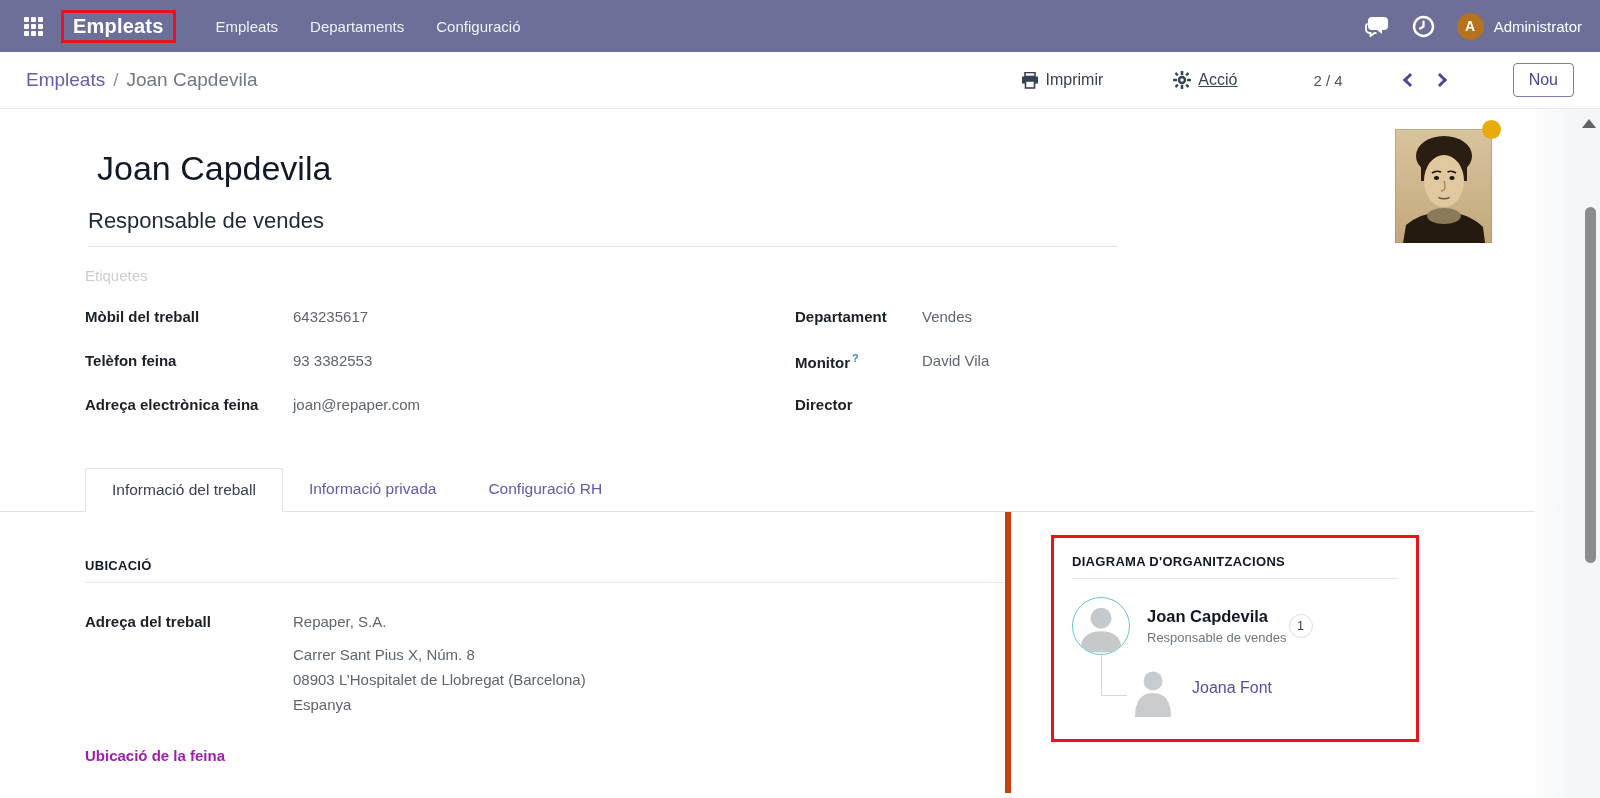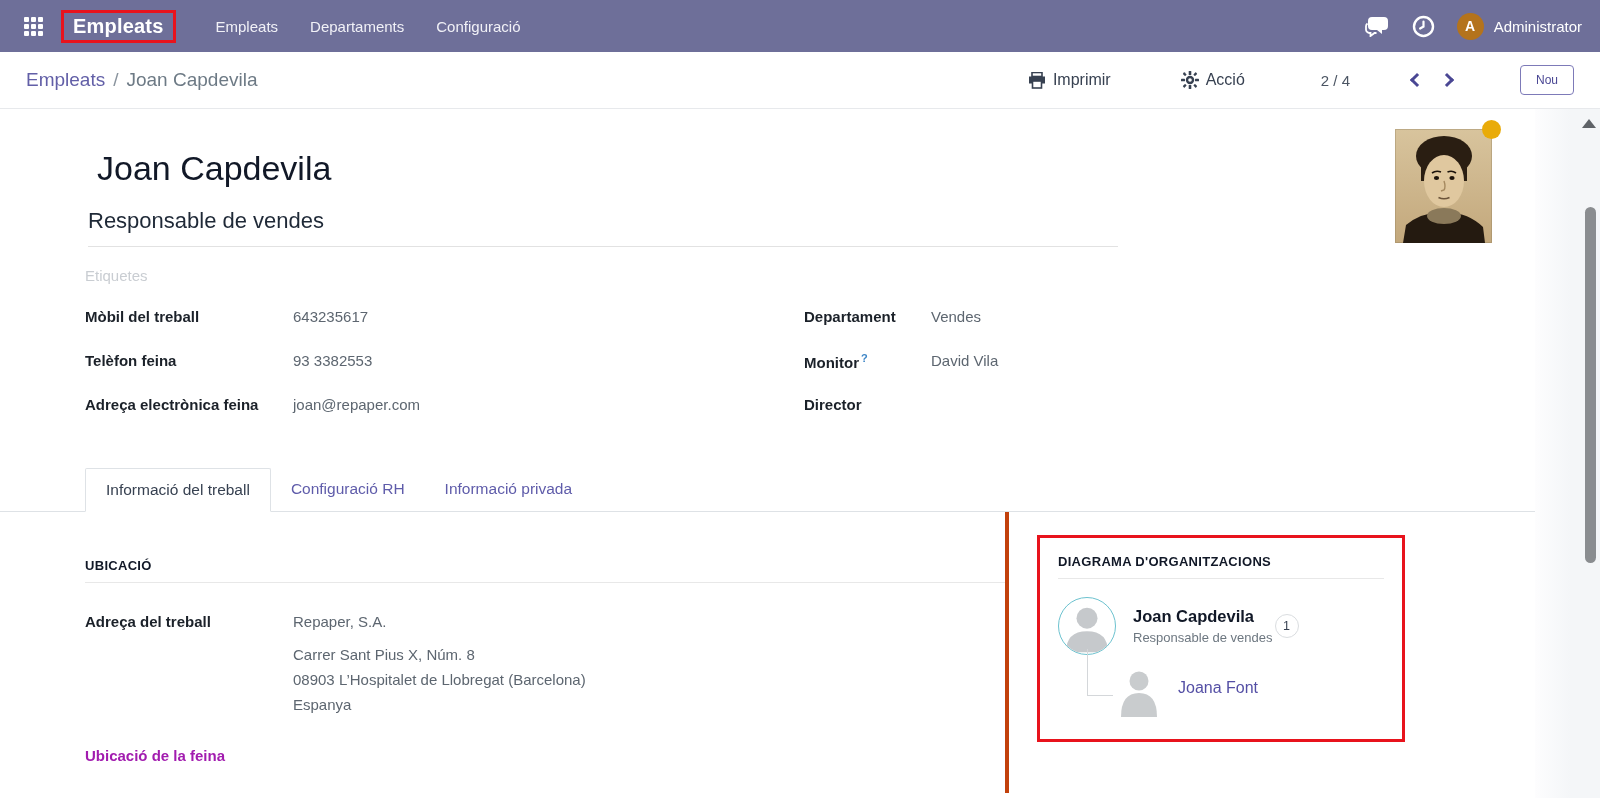--- a/index.html
+++ b/index.html
@@ -36,28 +36,28 @@
   .control-panel {
     height:57px; display:flex; align-items:center; padding:0 26px;
     border-bottom:1px solid #e7e9ec; background:#fff;
   }
   .breadcrumb { font-size:19px; display:flex; gap:8px; align-items:center; }
   .bc-link { color:#625fa7; cursor:pointer; }
   .bc-sep { color:#8a949e; }
   .bc-current { color:#6d7a85; }
   .cp-right { margin-left:auto; display:flex; align-items:center;gap:40px; }
   .cp-btn { display:flex; align-items:center; gap:7px; font-size:16px; color:#374151; cursor:pointer; }
-  .cp-btn + .cp-btn { margin-left:30px; }
+  .cp-btn + .cp-btn { margin-left:30px;text-decoration:underline; }
   .pager { font-size:15px; color:#4b5563; margin-left:36px; }
   .chevrons { display:flex; align-items:center; gap:20px; margin-left:22px; }
   .chev { width:10px; height:10px; border-top:3px solid #4a4794; border-right:3px solid #4a4794; cursor:pointer; }
   .chev.left  { transform:rotate(225deg); }
   .chev.right { transform:rotate(45deg); }
   .btn-new {
-    margin-left:28px; padding:7px 15px; font-size:12px; color:#4a4794;
+    margin-left:28px; padding:7px 15px; font-size:16px; color:#4a4794;
     background:#fff; border:1px solid #7d7ab8; border-radius:4px; cursor:pointer;
     font-family:"Liberation Sans", sans-serif;
   }
 
   
   .main { position:relative; height:689px; background:#fff; }
   .sheet { position:relative; width:1535px; height:100%; background:#fff; }
 
   .photo-wrap { position:absolute; top:20px; left:1395px; width:97px; height:114px; cursor:pointer; }
   .photo-wrap svg { display:block; }
@@ -66,41 +66,41 @@
     border-radius:50%; background:#e9ab09;
   }
 
   .emp-name { margin:0; padding:40px 0 0 97px; font-size:34px; font-weight:400; color:#111827; }
   .job-title {
     margin:20px 0 0 88px; width:1030px; font-size:22px; color:#1f2937;
     padding-bottom:12px; border-bottom:1px solid #e2e2e2;
   }
   .tags-placeholder { margin:20px 0 0 85px; font-size:15px; color:#c9cdd2; }
 
-  .fields { display:flex; margin:24px 0 0 85px;gap:9px; }
+  .fields { display:flex; margin:24px 0 0 85px; }
   .fcol-left { width:710px; }
   .fcol-right { width:600px; }
   .field-row { display:flex; margin-bottom:24px; min-height:20px; }
   .flabel { font-size:15px; font-weight:700; color:#1b2129; }
   .fcol-left .flabel { width:208px; }
   .fcol-right .flabel { width:127px; }
   .fvalue { font-size:15px; color:#5d6670; }
   .help-sup { color:#3d85c6; font-size:11px; vertical-align:super; margin-left:2px; cursor:pointer; }
 
   
   .notebook { margin-top:28px; }
   .tabs { display:flex; padding-left:85px; border-bottom:1px solid #dee2e6; }
-  .tab { padding:12px 20px; font-size:15.5px; color:#5f5caa; cursor:pointer; }
+  .tab { padding:12px 26px; font-size:15.5px; color:#5f5caa; cursor:pointer; }
   .tab.active {
     color:#374151; background:#fff; border:1px solid #dee2e6; border-bottom:1px solid #fff;
     margin-bottom:-1px; border-radius:2px 2px 0 0;
   }
   .tab-content { display:flex; min-height:281px; }
   .pane-left { width:1005px; padding:46px 0 0 85px; }
-  .pane-right { flex:1; border-left:4px solid #c2410c; padding:23px 0 0 28px; }
+  .pane-right { flex:1; border-left:6px solid #c2410c; padding:23px 0 0 40px; }
 
   .section-title {
     font-size:13px; font-weight:700; color:#111827; letter-spacing:0.3px;
     padding-bottom:9px; border-bottom:1px solid #e8e8e8;
   }
   .addr-row { display:flex; margin-top:30px; }
   .addr-label { width:208px; font-size:15px; font-weight:700; color:#1b2129; }
   .addr-value { font-size:15px; color:#5d6670; }
   .addr-company { margin-bottom:12px; cursor:pointer; }
   .addr-lines div { line-height:25px; }
@@ -286,22 +286,22 @@
         <div class="field-row">
           <span class="flabel">Director</span>
           <span class="fvalue"></span>
         </div>
       </div>
     </div>
 
     <div class="notebook">
       <div class="tabs">
         <span class="tab active">Informació del treball</span>
+        <span class="tab">Informació privada</span>
         <span class="tab">Configuració RH</span>
-        <span class="tab">Informació privada</span>
       </div>
       <div class="tab-content">
         <div class="pane-left">
           <div class="section-title">UBICACIÓ</div>
           <div class="addr-row">
             <span class="addr-label">Adreça del treball</span>
             <div class="addr-value">
               <div class="addr-company">Repaper, S.A.</div>
               <div class="addr-lines">
                 <div>Carrer Sant Pius X, Núm. 8</div>

